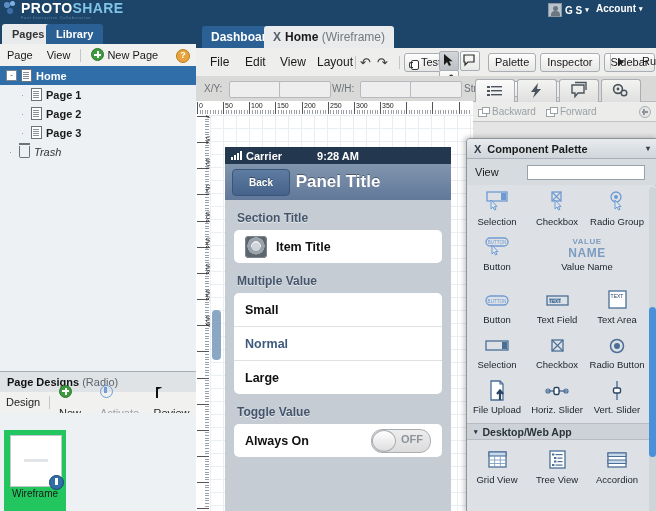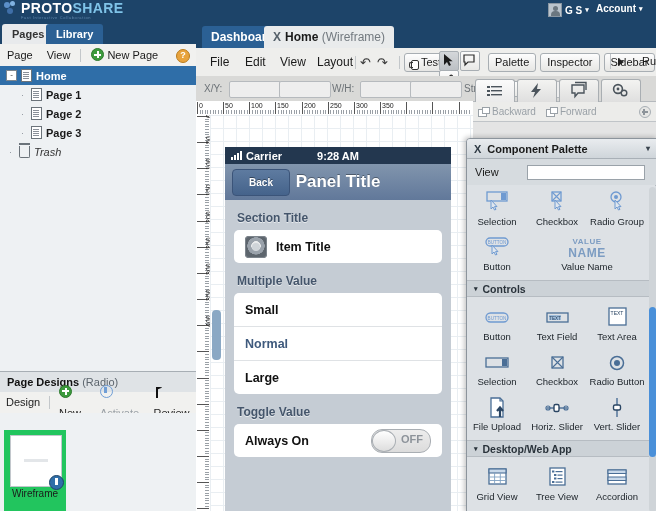--- a/index.html
+++ b/index.html
@@ -811,24 +811,20 @@
         </div>
         <div class="pal-item" style="width:120px;">
           <div class="pal-ico" style="flex-direction:column;gap:0;">
             <div style="font-size:8px;font-weight:bold;color:#7c9cc2;letter-spacing:.5px;">VALUE</div>
             <div style="font-size:12px;font-weight:bold;color:#7c9cc2;letter-spacing:.5px;">NAME</div>
           </div>
           <div class="pal-lab">Value Name</div>
         </div>
       </div>
 
-      <div class="pal-sec">
-        <span class="tri">▾</span>
-        <span>Controls</span>
-      </div>
       <div class="pal-grid">
         <div class="pal-item">
           <div class="pal-ico">
             <svg width="40" height="22" viewBox="0 0 40 22">
               <rect x="9" y="6" width="22" height="9" rx="4.5" fill="none" stroke="#6f9ad1" stroke-width="1.3"></rect>
               <text x="20" y="12.5" font-size="4.6" fill="#6f9ad1" text-anchor="middle" font-family="Liberation Sans, sans-serif">BUTTON</text>
             </svg>
           </div>
           <div class="pal-lab">Button</div>
         </div>

